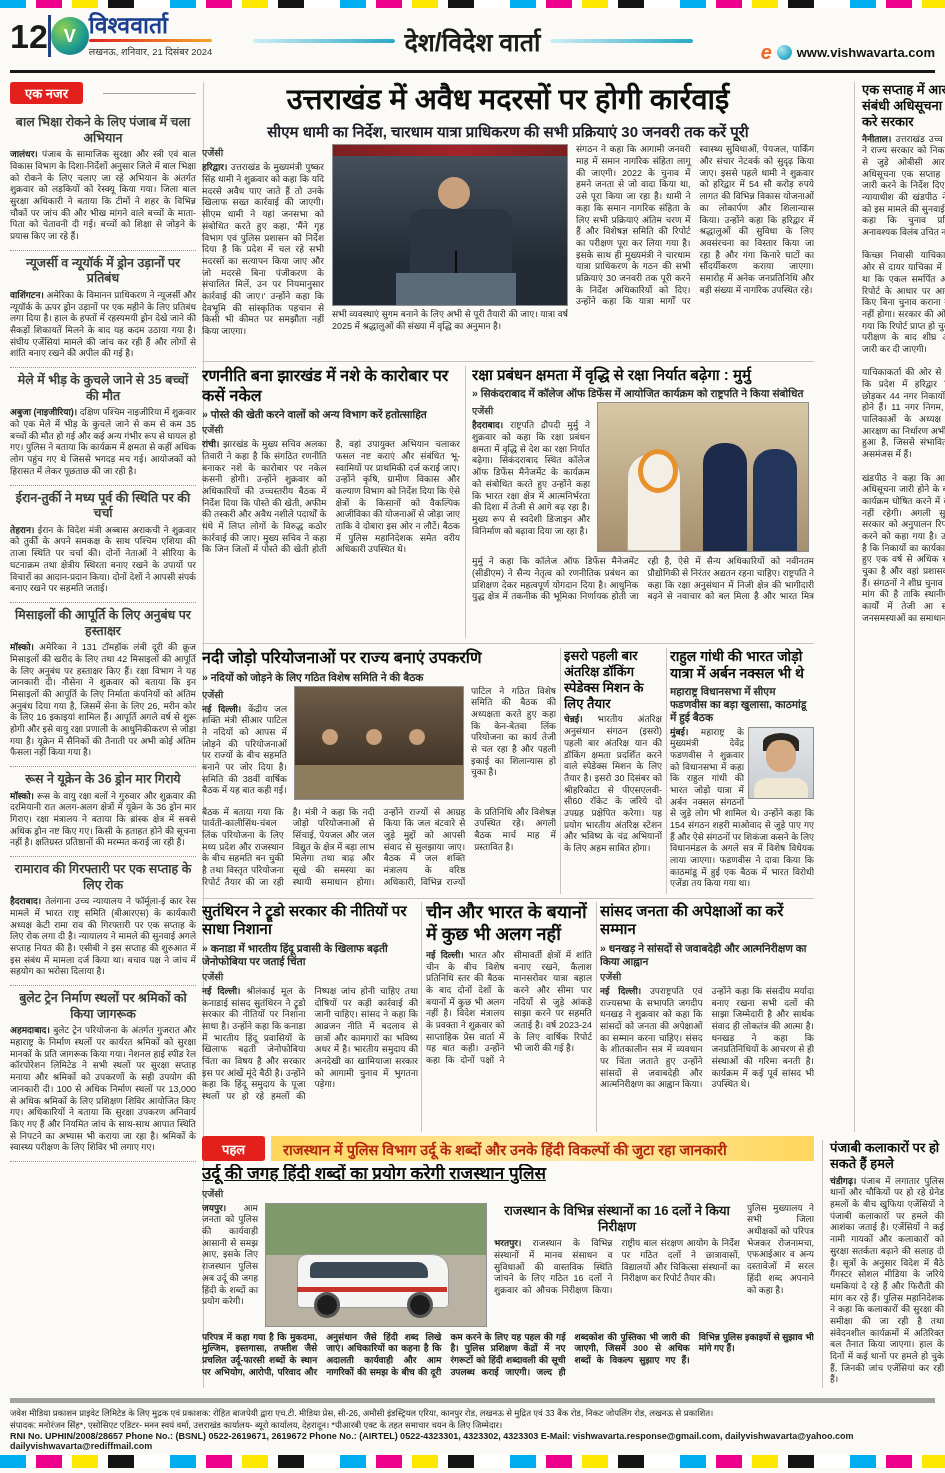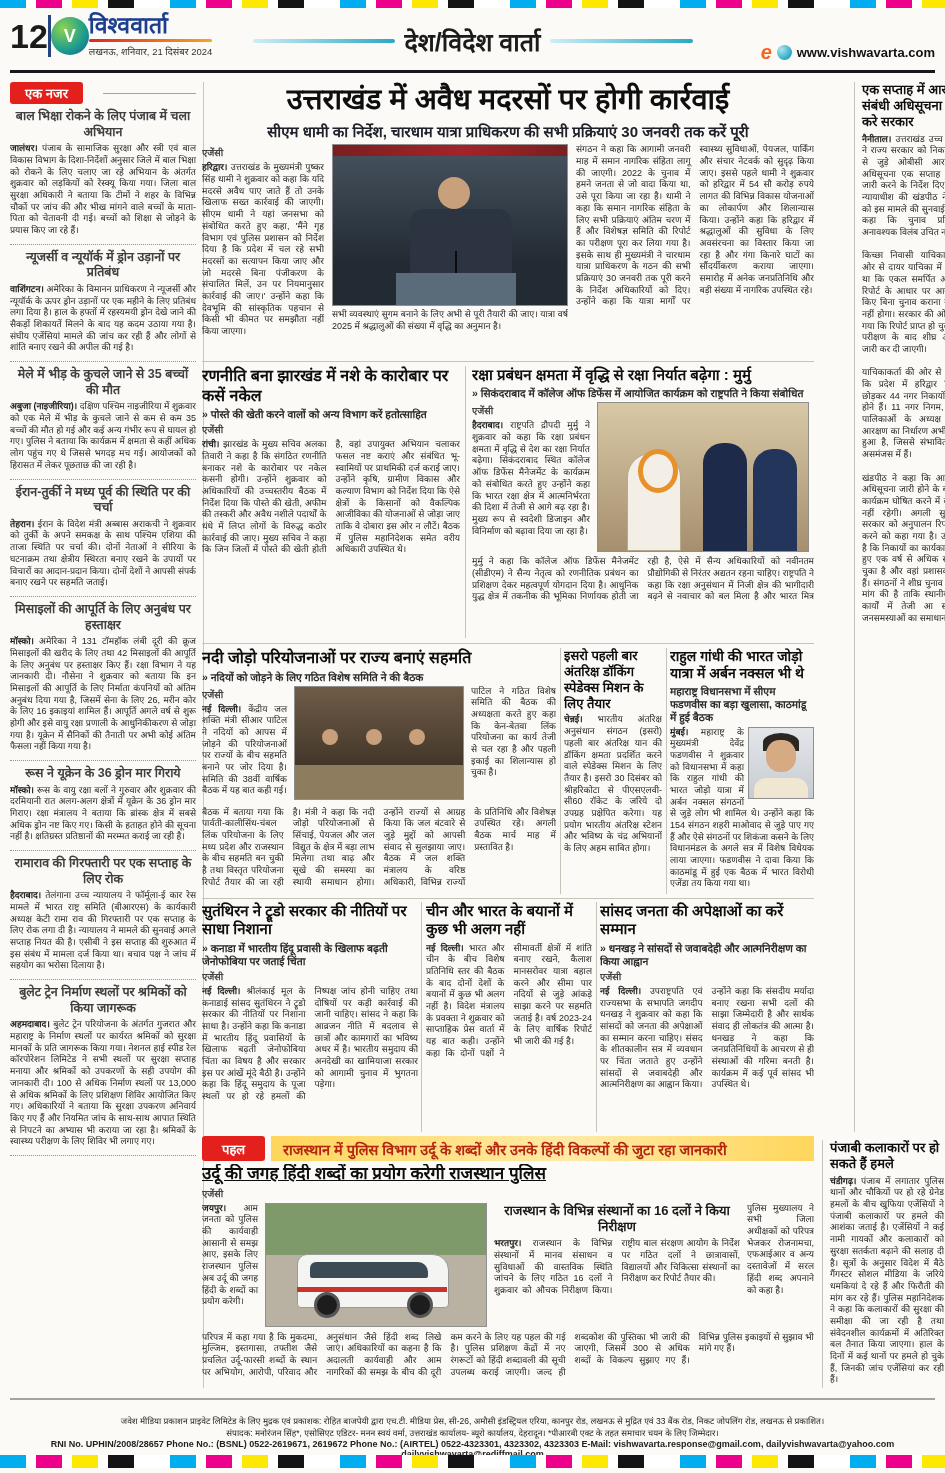--- a/index.html
+++ b/index.html
@@ -23,36 +23,36 @@
   .mh-center{position:absolute;left:50%;transform:translateX(-50%);top:12px;display:flex;align-items:center;gap:10px;width:440px;}
   .mh-line{flex:1;height:4px;border-radius:2px;background:linear-gradient(90deg,#cdeef6,#2aa8c4);}
   .section-title{font-size:25px;font-weight:800;white-space:nowrap;}
   .mh-right{position:absolute;right:0;bottom:8px;display:flex;align-items:center;gap:5px;}
   .e-glyph{color:#f26522;font-weight:800;font-style:italic;font-size:20px;line-height:1;}
   .globe-icon{width:15px;height:15px;border-radius:50%;background:radial-gradient(circle at 30% 30%,#aee6ef,#2aa8c4 70%);}
   .website{font-size:13px;font-weight:bold;color:#111;text-decoration:none;}
 
   
   .sidebar{position:absolute;left:10px;top:82px;width:186px;height:1306px;padding-right:7px;border-right:1px solid #c9c6bd;overflow:hidden;}
-  .sb-head{display:flex;align-items:center;gap:20px;margin-bottom:0;}
+  .sb-head{display:flex;align-items:center;gap:20px;margin-bottom:6px;}
   .sb-badge{background:#e3201b;color:#fff;font-weight:bold;font-size:13px;padding:2px 15px;border-radius:3px;white-space:nowrap;}
   .sb-rule{flex:1;height:1px;background:#a8a49a;}
   .sb-item{padding:5px 0 7px;border-bottom:1px dotted #98948a;}
   .sb-item h3{margin:0 0 3px;font-size:12.5px;font-weight:800;color:#404040;text-align:center;line-height:1.25;}
   .bodytext{margin:0;font-size:9px;line-height:1.3;text-align:justify;color:#1f1f1f;white-space:pre-line;}
   .dl{font-weight:bold;}
 
   
   .story{position:absolute;overflow:hidden;}
   .story h1,.story h2{margin:0;font-weight:800;line-height:1.22;color:#0e0e0e;}
   .sub{font-weight:bold;font-size:10.5px;color:#2b2b2b;line-height:1.25;margin:3px 0 2px;}
   .byline{font-size:9.5px;font-weight:bold;color:#444;margin:2px 0 3px;}
   .cols2{column-count:2;column-gap:9px;}
   .cols4{column-count:4;column-gap:9px;}
-  .cols5{column-count:5;column-gap:9px;}
+  .cols5{column-count:5;column-gap:9px;font-weight:bold;}
   .vsep{position:absolute;width:1px;background:#c6c3b9;}
   .hsep{position:absolute;height:1px;background:#c6c3b9;}
   .photo{position:relative;border:1px solid #8f8f8f;overflow:hidden;flex:none;}
 
   
   .lead{left:202px;top:82px;width:612px;height:276px;}
   .lead h1{font-size:29px;text-align:center;white-space:nowrap;overflow:hidden;}
   .lead .subhead{font-size:15px;font-weight:800;text-align:center;color:#20202a;margin:4px 0 2px;white-space:nowrap;overflow:hidden;}
   .lead-row{display:flex;gap:8px;margin-top:3px;height:192px;overflow:hidden;}
   .lead-colL{width:122px;flex:none;}
@@ -101,21 +101,21 @@
   .rahul h2{font-size:14px;}
   .face-photo{float:right;width:64px;height:70px;margin:0 0 3px 4px;background:linear-gradient(180deg,#e3e6e9,#c7ccd1);}
   .face-photo .hair{position:absolute;left:22%;top:8%;width:36px;height:18px;border-radius:50% 50% 0 0;background:#2c2620;}
   .face-photo .head{position:absolute;left:26%;top:18%;width:30px;height:32px;border-radius:45%;background:#d6ab84;}
   .face-photo .shoulder{position:absolute;left:8%;bottom:0;width:54px;height:20px;border-radius:12px 12px 0 0;background:#efe7d2;}
 
   
   .sutanthiran{left:202px;top:902px;width:216px;height:230px;}
   .sutanthiran h2{font-size:15px;}
   .china{left:426px;top:902px;width:166px;height:230px;}
-  .china h2{font-size:15px;}
+  .china h2{font-size:18px;}
   .mp{left:600px;top:902px;width:214px;height:230px;}
   .mp h2{font-size:15px;}
 
   
   .band{position:absolute;left:202px;top:1136px;width:612px;height:25px;display:flex;gap:6px;}
   .kicker{background:#e3201b;color:#fff;font-weight:bold;font-size:13px;display:flex;align-items:center;padding:0 20px;border-radius:3px;}
   .band-bar{flex:1;display:flex;align-items:center;padding:0 12px;font-weight:800;font-size:14.5px;color:#b3260f;white-space:nowrap;overflow:hidden;
         background:linear-gradient(90deg,#ffd65c,#ffeaa6 55%,#ffd65c);}
   .urdu{left:202px;top:1164px;width:612px;height:228px;}
   .urdu h2{font-size:17px;white-space:nowrap;overflow:hidden;text-decoration:underline;}
@@ -126,21 +126,21 @@
   .suv-photo .win{position:absolute;left:20%;bottom:48px;width:118px;height:16px;border-radius:6px 10px 2px 2px;background:#3c4a55;}
   .suv-photo .stripe{position:absolute;left:14%;bottom:34px;width:150px;height:5px;background:#c8342a;}
   .suv-photo .w1,.suv-photo .w2{position:absolute;bottom:8px;width:20px;height:20px;border-radius:50%;background:#1d1d1d;border:3px solid #555;}
   .suv-photo .w1{left:22%;} .suv-photo .w2{left:64%;}
   .urdu-mid{width:246px;flex:none;}
   .urdu-mid h3{margin:0 0 3px;font-size:13px;font-weight:800;text-align:center;line-height:1.25;}
   .urdu-colB{flex:1;}
   .urdu-bottom{margin-top:5px;height:60px;overflow:hidden;}
 
   
-  .footer{position:absolute;left:10px;right:10px;top:1398px;height:50px;border-top:2px solid #a3a3a3;text-align:center;padding-top:14px;}
+  .footer{position:absolute;left:10px;right:10px;top:1398px;height:50px;border-top:5px solid #a3a3a3;text-align:left;padding-top:3px;}
   .footer p{margin:1px 0;font-size:8.5px;color:#222;}
   .footer .rni{font-size:9px;font-weight:bold;}
 </style>
 </head>
 <body>
 
 <div class="page">
 
   <div class="cbar top"></div>
 
@@ -264,21 +264,21 @@
         <div class="fig2"></div>
         <div class="fig3"></div>
       </div>
     </div>
     <div class="murmu-bottom cols2">
       <p class="bodytext">मुर्मु ने कहा कि कॉलेज ऑफ डिफेंस मैनेजमेंट (सीडीएम) ने सैन्य नेतृत्व को रणनीतिक प्रबंधन का प्रशिक्षण देकर महत्वपूर्ण योगदान दिया है। आधुनिक युद्ध क्षेत्र में तकनीक की भूमिका निर्णायक होती जा रही है, ऐसे में सैन्य अधिकारियों को नवीनतम प्रौद्योगिकी से निरंतर अद्यतन रहना चाहिए। राष्ट्रपति ने कहा कि रक्षा अनुसंधान में निजी क्षेत्र की भागीदारी बढ़ने से नवाचार को बल मिला है और भारत मित्र देशों को रक्षा उपकरणों का निर्यात बढ़ा रहा है। इस अवसर पर राष्ट्रपति को गार्ड ऑफ ऑनर दिया गया।</p>
     </div>
   </section>
 
   <section class="story river">
-    <h2>नदी जोड़ो परियोजनाओं पर राज्य बनाएं सहमति</h2>
+    <h2>नदी जोड़ो परियोजनाओं पर राज्य बनाएं उपकरणि</h2>
     <div class="sub">» नदियों को जोड़ने के लिए गठित विशेष समिति ने की बैठक</div>
     <div class="river-row">
       <div class="river-col">
         <div class="byline">एजेंसी</div>
         <p class="bodytext"><b class="dl">नई दिल्ली।</b> <span>केंद्रीय जल शक्ति मंत्री सीआर पाटिल ने नदियों को आपस में जोड़ने की परियोजनाओं पर राज्यों के बीच सहमति बनाने पर जोर दिया है। समिति की 38वीं वार्षिक बैठक में यह बात कही गई।</span></p>
       </div>
       <div class="photo meet-photo">
         <div class="p" style="left:16%"></div>
         <div class="p" style="left:42%"></div>
         <div class="p" style="left:68%"></div>

